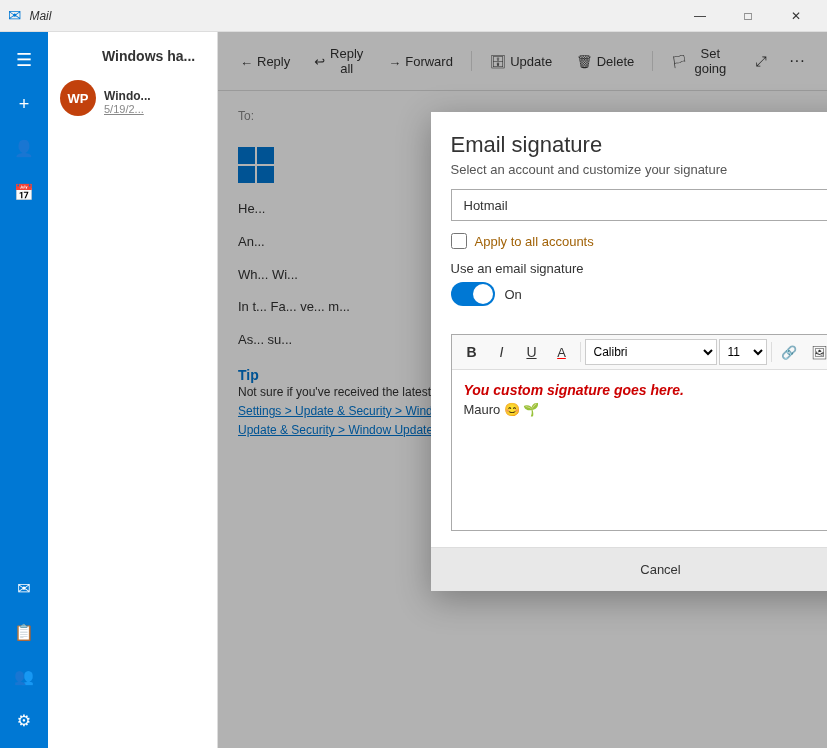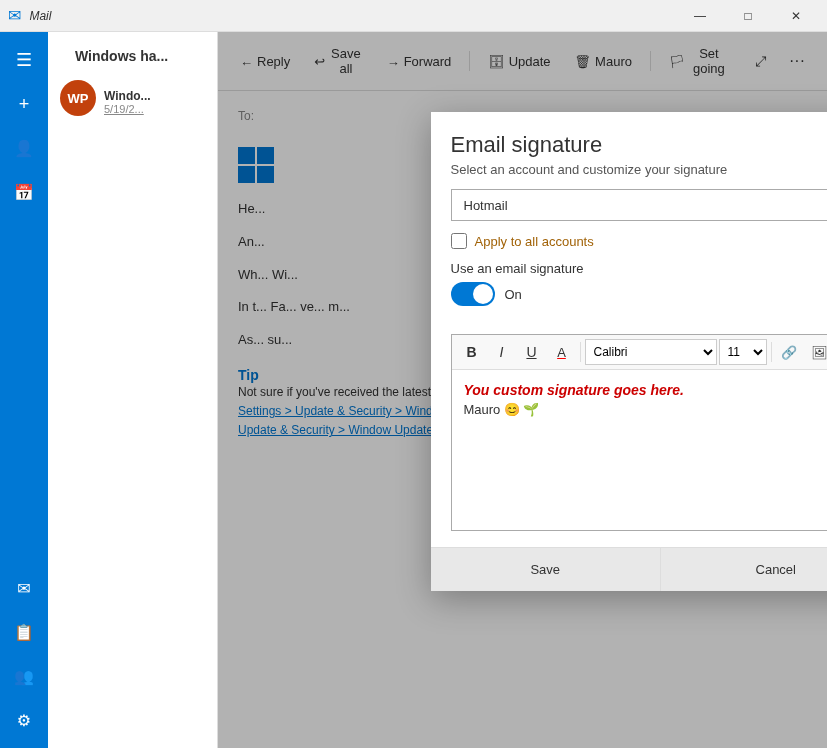--- a/index.html
+++ b/index.html
@@ -88,24 +88,25 @@
 
     
     .mail-pane {
       width: 170px;
       background: #fff;
       border-right: 1px solid #ddd;
       padding: 8px 0;
       overflow: hidden;
     }
     .mail-pane-header {
-      padding: 8px 27px;
+      padding: 8px 16px;
       font-size: 14px;
       font-weight: 600;
       color: #333;
+      margin-left: 38px;
     }
     .mail-list-item {
       padding: 8px 12px;
       cursor: pointer;
       display: flex;
       align-items: center;
       gap: 8px;
     }
     .avatar {
       width: 36px;
@@ -459,34 +460,34 @@
 
   <div class="main-content">
 
     <div class="toolbar">
       <button class="toolbar-btn">
         <span>←</span>
         <span>Reply</span>
       </button>
       <button class="toolbar-btn">
         <span>↩</span>
-        <span>Save all</span>
+        <span>Reply all</span>
       </button>
       <button class="toolbar-btn">
         <span>→</span>
         <span>Forward</span>
       </button>
       <div class="toolbar-sep"></div>
       <button class="toolbar-btn">
         <span>🗄</span>
         <span>Update</span>
       </button>
       <button class="toolbar-btn">
         <span>🗑</span>
-        <span>Mauro</span>
+        <span>Delete</span>
       </button>
       <div class="toolbar-sep"></div>
       <button class="toolbar-btn">
         <span>🏳</span>
         <span>Set going</span>
       </button>
       <div style="margin-left:auto;"></div>
       <button class="toolbar-end-btn">⤢</button>
       <button class="toolbar-more">···</button>
     </div>
@@ -589,19 +590,18 @@
             <span>🖼</span>
           </button>
         </div>
         <div class="rte-body" contenteditable="true" style="">
           <div class="sig-custom">You custom signature goes here.</div>
           <div class="sig-name">Mauro 😊 🌱</div>
         </div>
       </div>
 
       <div class="dialog-footer">
-        <button class="dialog-footer-btn">Save</button>
         <button class="dialog-footer-btn">Cancel</button>
       </div>
     </div>
 
   </div>
 </div>
 
 </body></html>

